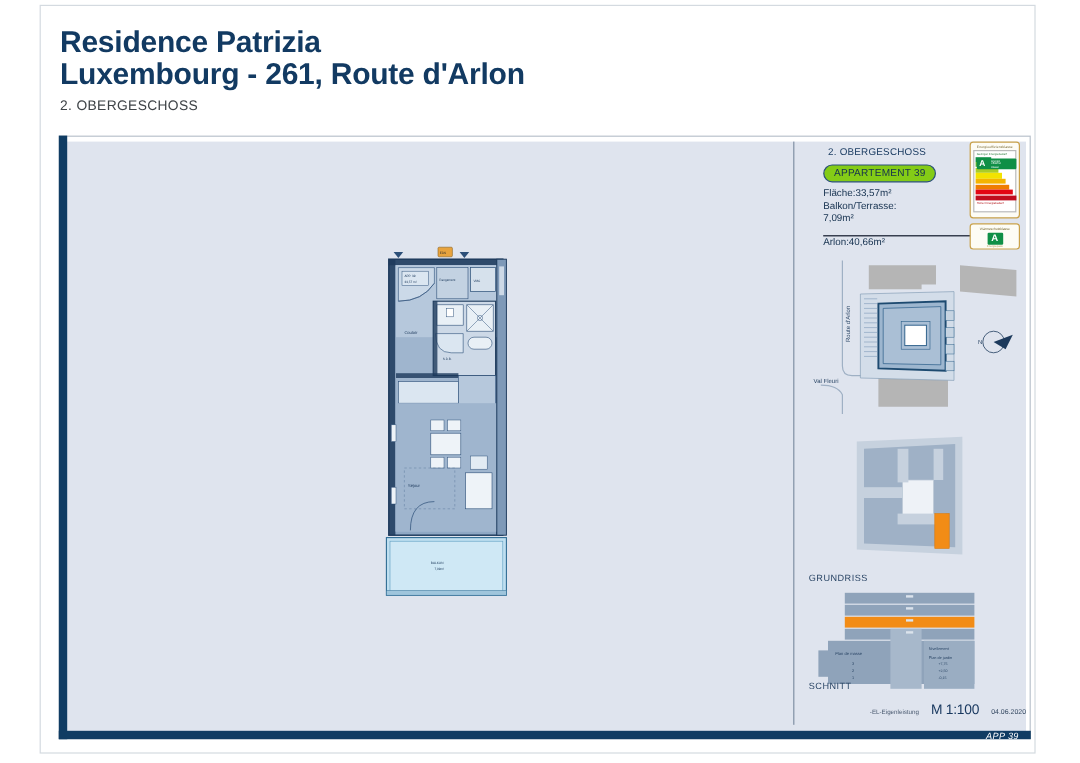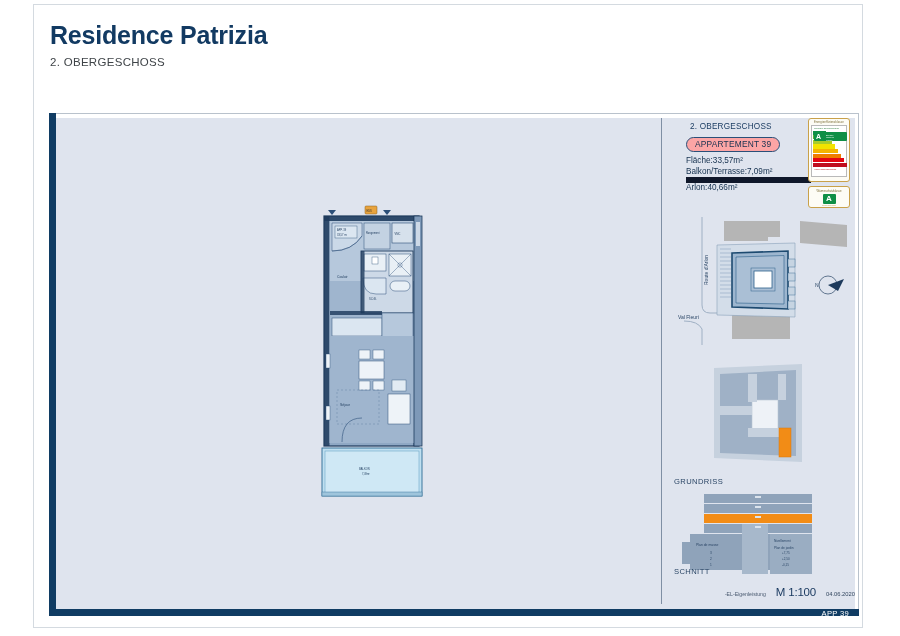--- a/index.html
+++ b/index.html
@@ -45,25 +45,25 @@
   
   #panel{position:absolute;left:662px;top:118px;width:193px;height:486px;}
   #floor-label{
     position:absolute;left:28px;top:4px;font-size:8.2px;color:#1c3d63;
     letter-spacing:0.2px;
   }
   #apt-pill{
     position:absolute;left:24px;top:19px;
     border:1px solid #2a4f78;border-radius:9px;
     padding:1px 8px 2px 8px;font-size:8.4px;color:#16314f;
-    letter-spacing:0.2px;background:#fca5a5;
+    letter-spacing:0.2px;background:#84cc16;
   }
   #areas{position:absolute;left:24px;top:38px;width:125px;font-size:8.2px;color:#14304e;}
   .area-row{display:flex;justify-content:flex-start;line-height:10.5px;}
-  .area-row.underline{border-bottom:6px solid #0f172a;padding-bottom:0px;}
+  .area-row.underline{border-bottom:1px solid #0f172a;padding-bottom:8px;flex-direction:column;}
   .area-row .v{font-variant-numeric:tabular-nums;}
 
   
   #energy{
     position:absolute;left:146px;top:0px;width:42px;height:64px;
     border:1px solid #c9a14a;border-radius:3px;background:#fdfcf5;
     box-sizing:border-box;overflow:hidden;
   }
   #energy-head{font-size:2.8px;color:#7a6a33;text-align:center;padding-top:1px;letter-spacing:0.1px;}
   #energy-inner{
@@ -94,37 +94,38 @@
 
   
   #footer-row{
     position:absolute;left:0px;top:466px;width:193px;height:14px;
     display:flex;align-items:flex-end;justify-content:flex-end;gap:10px;
   }
   #el-note{font-size:5.2px;color:#4a5a70;padding-bottom:1.5px;}
   #scale{font-size:11.5px;color:#17375e;letter-spacing:-0.2px;}
   #date{font-size:5.8px;color:#32465f;padding-bottom:1.5px;}
   #app-foot{
-    position:absolute;right:6px;top:491px;color:#ffffff;font-size:7.6px;letter-spacing:0.3px;
+    position:absolute;right:6px;top:491px;color:#ffffff;font-size:7.6px;letter-spacing:0.3px;font-style:italic;
   }
 
   
   #plan-wrap{position:absolute;left:56px;top:118px;width:605px;height:486px;}
   .tiny{font-size:2.6px;fill:#1d3a5c;font-family:"Liberation Sans",sans-serif;}
   .tiny2{font-size:3.4px;fill:#1d3a5c;font-family:"Liberation Sans",sans-serif;}
 </style>
 </head>
 <body>
 
 <div id="page">
 
   <div id="page-border"></div>
 
   <div id="header">
     <div class="title-line">Residence Patrizia</div>
+    <div class="title-line">Luxembourg - 261, Route d'Arlon</div>
     <div id="subtitle">2. OBERGESCHOSS</div>
   </div>
 
   <div id="frame"></div>
   <div id="frame-inner"></div>
   <div id="navy-left"></div>
   <div id="navy-bottom"></div>
   <div id="divider"></div>
 
   <div id="plan-wrap">

